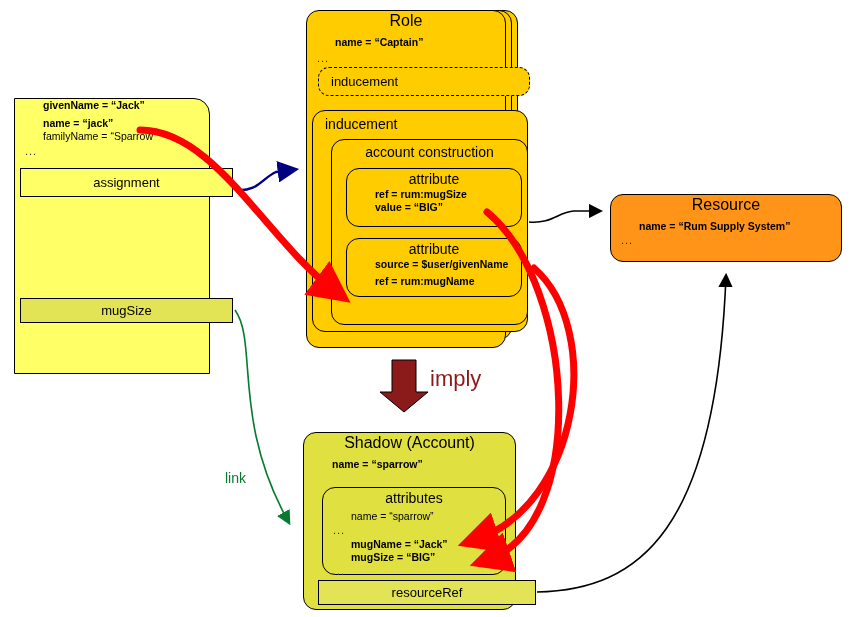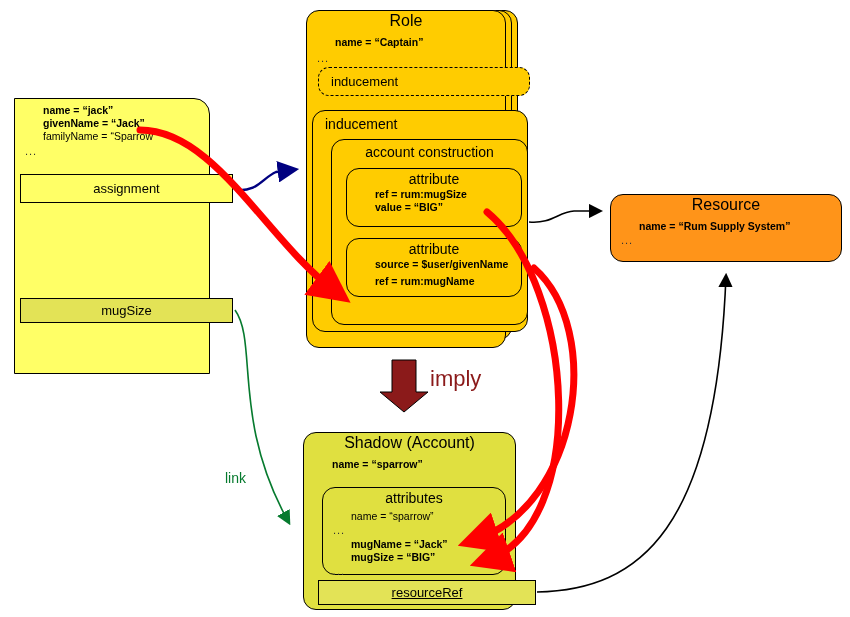--- a/index.html
+++ b/index.html
@@ -19,21 +19,21 @@
   .dots{font-size:11px;line-height:11px;padding-left:10px;letter-spacing:1px;color:#333;}
   .slot{position:absolute;box-sizing:border-box;border:1.6px solid #000;
         display:flex;align-items:center;justify-content:center;font-size:13px;}
   .imply-text{position:absolute;font-size:22px;color:#8b1a1a;}
   .link-text{position:absolute;font-size:14px;color:#067a2e;}
   
   .c-user{background:#ffff66;}
   .c-userslot{background:#e3e356;}
   .c-role{background:#ffcc00;}
   .c-shadow{background:#e0e040;}
-  .c-shadowslot{background:#e3e356;text-decoration:underline;}
+  .c-shadowslot{background:#e3e356;}
   .c-res{background:#ff9419;}
   .dashed{border-style:dashed;border-width:1.6px;}
 </style>
 </head>
 <body>
 
 <div class="canvas">
 
   <div class="box rounded c-role" style="left:318px;top:10px;width:200px;height:322px;"></div>
   <div class="box rounded c-role" style="left:312px;top:10px;width:200px;height:330px;"></div>
@@ -61,26 +61,26 @@
     <div class="prop">value = “BIG”</div>
   </div>
 
   <div class="box rounded c-role" style="left:346px;top:238px;width:176px;height:59px;">
     <div class="sub" style="text-align:center;padding-top:2px;">attribute</div>
     <div class="prop">source = $user/givenName</div>
     <div class="prop" style="margin-top:4px;">ref = rum:mugName</div>
   </div>
 
   <div class="box c-user" style="left:14px;top:98px;width:196px;height:276px;border-top-right-radius:16px;">
+    <div class="prop">givenName = “Jack”</div>
     <div class="prop" style="margin-top:5px;">name = “jack”</div>
-    <div class="prop">givenName = “Jack”</div>
     <div class="prop norm">familyName = “Sparrow”</div>
     <div class="dots" style="margin-top:3px;">...</div>
   </div>
-  <div class="slot c-user" style="left:20px;top:174px;width:213px;height:29px;">
+  <div class="slot c-user" style="left:20px;top:168px;width:213px;height:29px;">
     <span>assignment</span>
   </div>
   <div class="slot c-userslot" style="left:20px;top:298px;width:213px;height:25px;">
     <span>mugSize</span>
   </div>
 
   <div class="box rounded c-res" style="left:610px;top:194px;width:232px;height:68px;">
     <div class="title">Resource</div>
     <div class="prop" style="margin-top:5px;">name = “Rum Supply System”</div>
     <div class="dots" style="margin-top:2px;">...</div>

